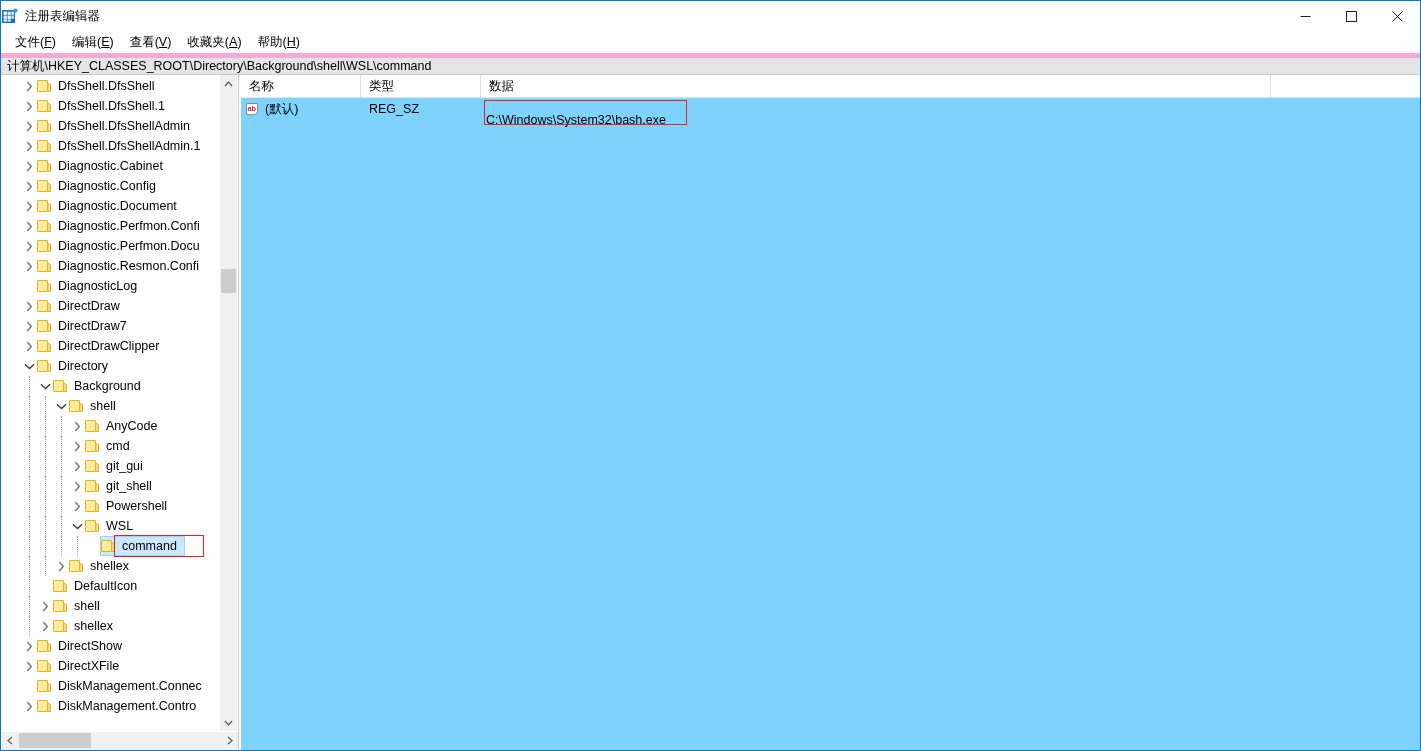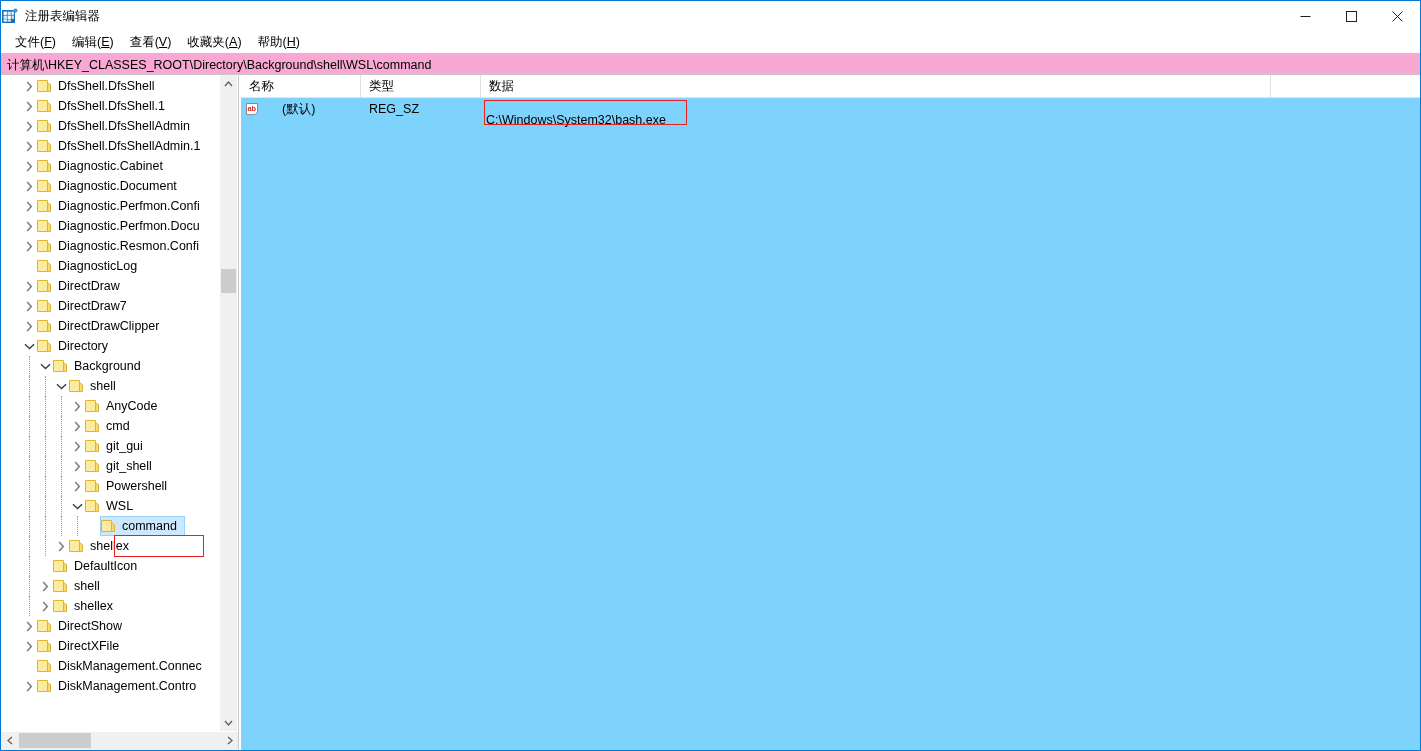--- a/index.html
+++ b/index.html
@@ -90,26 +90,26 @@
     line-height: 21px;
     white-space: nowrap;
     cursor: default;
   }
   .menu-item .mn { text-decoration: underline; }
 
   
   .addressbar {
     height: 22px;
     flex: 0 0 22px;
-    border-top: 2px solid #f9a8d4;
+    border-top: 5px solid #f9a8d4;
     border-bottom: 1px solid #c8c8c8;
     display: flex;
     align-items: center;
     padding-left: 6px;
-    background: #f9a8d4;
+    background: #e5e5e5;
     box-sizing: border-box;
   }
   .address-text {
     font-size: 12.5px;
     color: #000000;
     white-space: nowrap;
     line-height: 20px;
   }
 
   
@@ -314,21 +314,21 @@
   }
   .cell {
     font-size: 12.5px;
     line-height: 20px;
     box-sizing: border-box;
     white-space: nowrap;
     overflow: hidden;
     display: flex;
     align-items: center;
   }
-  .cell.c-name { width: 120px; flex: 0 0 120px; padding-left: 4px; gap: 22px; }
+  .cell.c-name { width: 120px; flex: 0 0 120px; padding-left: 4px; gap: 5px; }
   .cell.c-type { width: 120px; flex: 0 0 120px; padding-left: 8px; }
   .cell.c-data { width: 790px; flex: 0 0 790px; padding-left: 5px; margin-top: 21px; }
   .ab-ico {
     width: 15px;
     height: 15px;
     flex: 0 0 15px;
     position: relative;
   }
   .ab-ico svg { display: block; }
 
@@ -507,20 +507,37 @@
                     <polyline points="1.2,1 5.3,5.5 1.2,10" fill="none" stroke="#767676" stroke-width="1.4"></polyline>
                   </svg>
                 </span>
                 <span class="selwrap">
                   <span class="folder-ico">
                     <svg width="16" height="14" viewBox="0 0 16 14">
                       <path d="M0.5 1.5 h10 v11 h-10 z" fill="#fdeca0" stroke="#dfb62b" stroke-width="1"></path>
                       <path d="M10.5 3.5 l3 2.2 v6.8 h-3 z" fill="#f5d87a" stroke="#dfb62b" stroke-width="1"></path>
                     </svg>
                   </span>
+                  <span class="tree-label">Diagnostic.Config</span>
+                </span>
+              </div>
+              <div class="tree-row">
+                <span style="flex: 0 0 20px;"></span>
+                <span class="tw-expander">
+                  <svg width="7" height="11" viewBox="0 0 7 11">
+                    <polyline points="1.2,1 5.3,5.5 1.2,10" fill="none" stroke="#767676" stroke-width="1.4"></polyline>
+                  </svg>
+                </span>
+                <span class="selwrap">
+                  <span class="folder-ico">
+                    <svg width="16" height="14" viewBox="0 0 16 14">
+                      <path d="M0.5 1.5 h10 v11 h-10 z" fill="#fdeca0" stroke="#dfb62b" stroke-width="1"></path>
+                      <path d="M10.5 3.5 l3 2.2 v6.8 h-3 z" fill="#f5d87a" stroke="#dfb62b" stroke-width="1"></path>
+                    </svg>
+                  </span>
                   <span class="tree-label">Diagnostic.Document</span>
                 </span>
               </div>
               <div class="tree-row">
                 <span style="flex: 0 0 20px;"></span>
                 <span class="tw-expander">
                   <svg width="7" height="11" viewBox="0 0 7 11">
                     <polyline points="1.2,1 5.3,5.5 1.2,10" fill="none" stroke="#767676" stroke-width="1.4"></polyline>
                   </svg>
                 </span>

